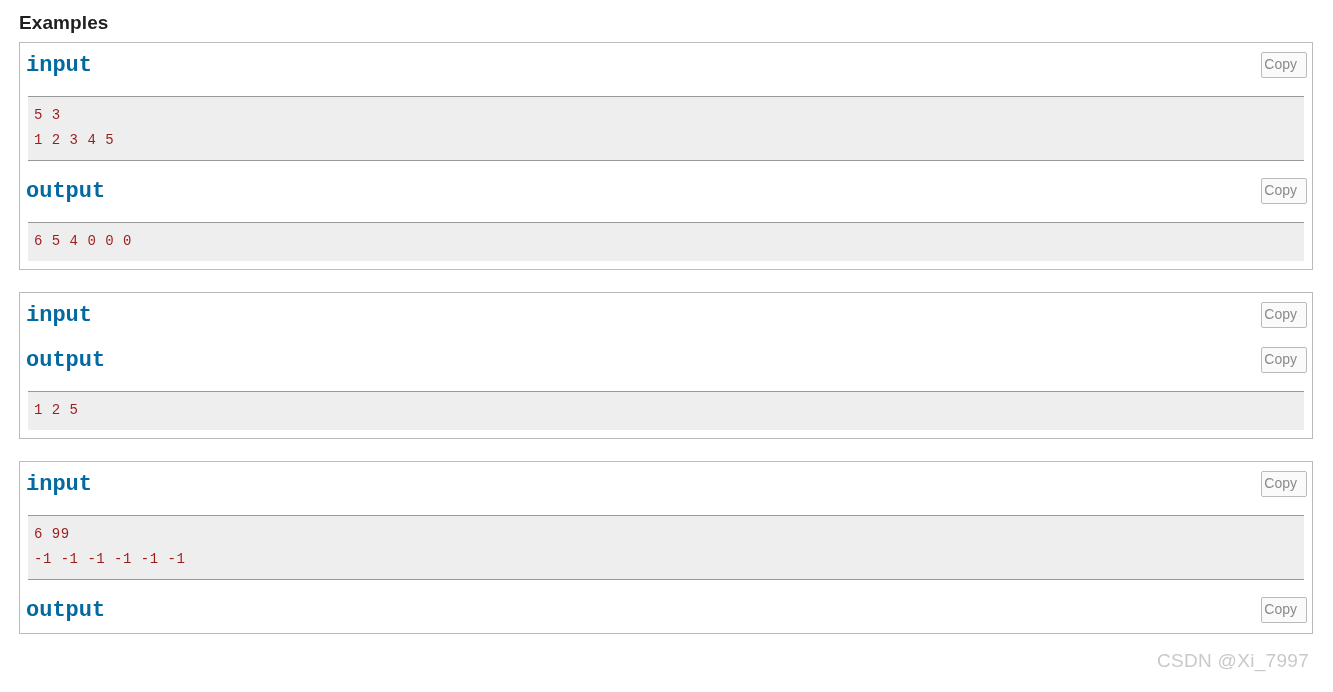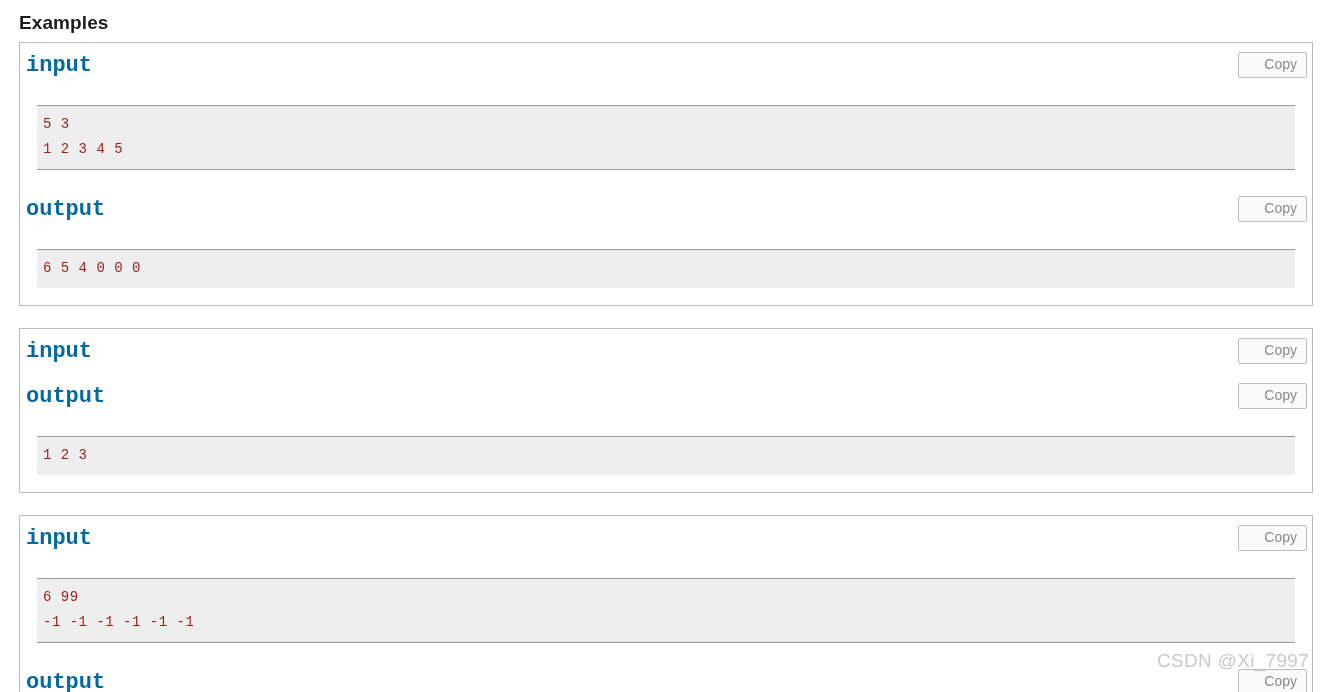--- a/index.html
+++ b/index.html
@@ -59,30 +59,30 @@
   .copy-btn {
     position: absolute;
     right: 5px;
     top: 9px;
     font-family: "Liberation Sans", sans-serif;
     font-size: 14px;
     color: #8a8a8a;
     background: #fafafa;
     border: 1px solid #bbbbbb;
     border-radius: 2px;
-    padding: 3px 9px 4px 25px;
+    padding: 3px 9px 4px 2px;
     line-height: 17px;
     cursor: pointer;
     user-select: none;
   }
   .io-pre {
     background: #eeeeee;
     border-top: 1px solid #999999;
     border-bottom: 1px solid #999999;
-    margin: 17px;
+    margin: 8px;
     padding: 6px 6px 7px 6px;
     font-family: "Liberation Mono", "DejaVu Sans Mono", monospace;
     font-size: 14px;
     line-height: 25px;
     color: #9c1c1c;
     white-space: pre;
     letter-spacing: 0.5px;
     overflow: hidden;
   }
   .io-pre.last-pre {
@@ -124,21 +124,21 @@
 
     <div class="sample-test">
       <div class="io-title-row">
         <div class="io-title">input</div>
         <div class="copy-btn">Copy</div>
       </div>
       <div class="io-title-row">
         <div class="io-title">output</div>
         <div class="copy-btn">Copy</div>
       </div>
-      <pre class="io-pre last-pre">1 2 3</pre>
+      <pre class="io-pre last-pre">1 2 5</pre>
     </div>
 
     <div class="sample-test">
       <div class="io-title-row">
         <div class="io-title">input</div>
         <div class="copy-btn">Copy</div>
       </div>
       <pre class="io-pre">6 99
 -1 -1 -1 -1 -1 -1</pre>
       <div class="io-title-row">

